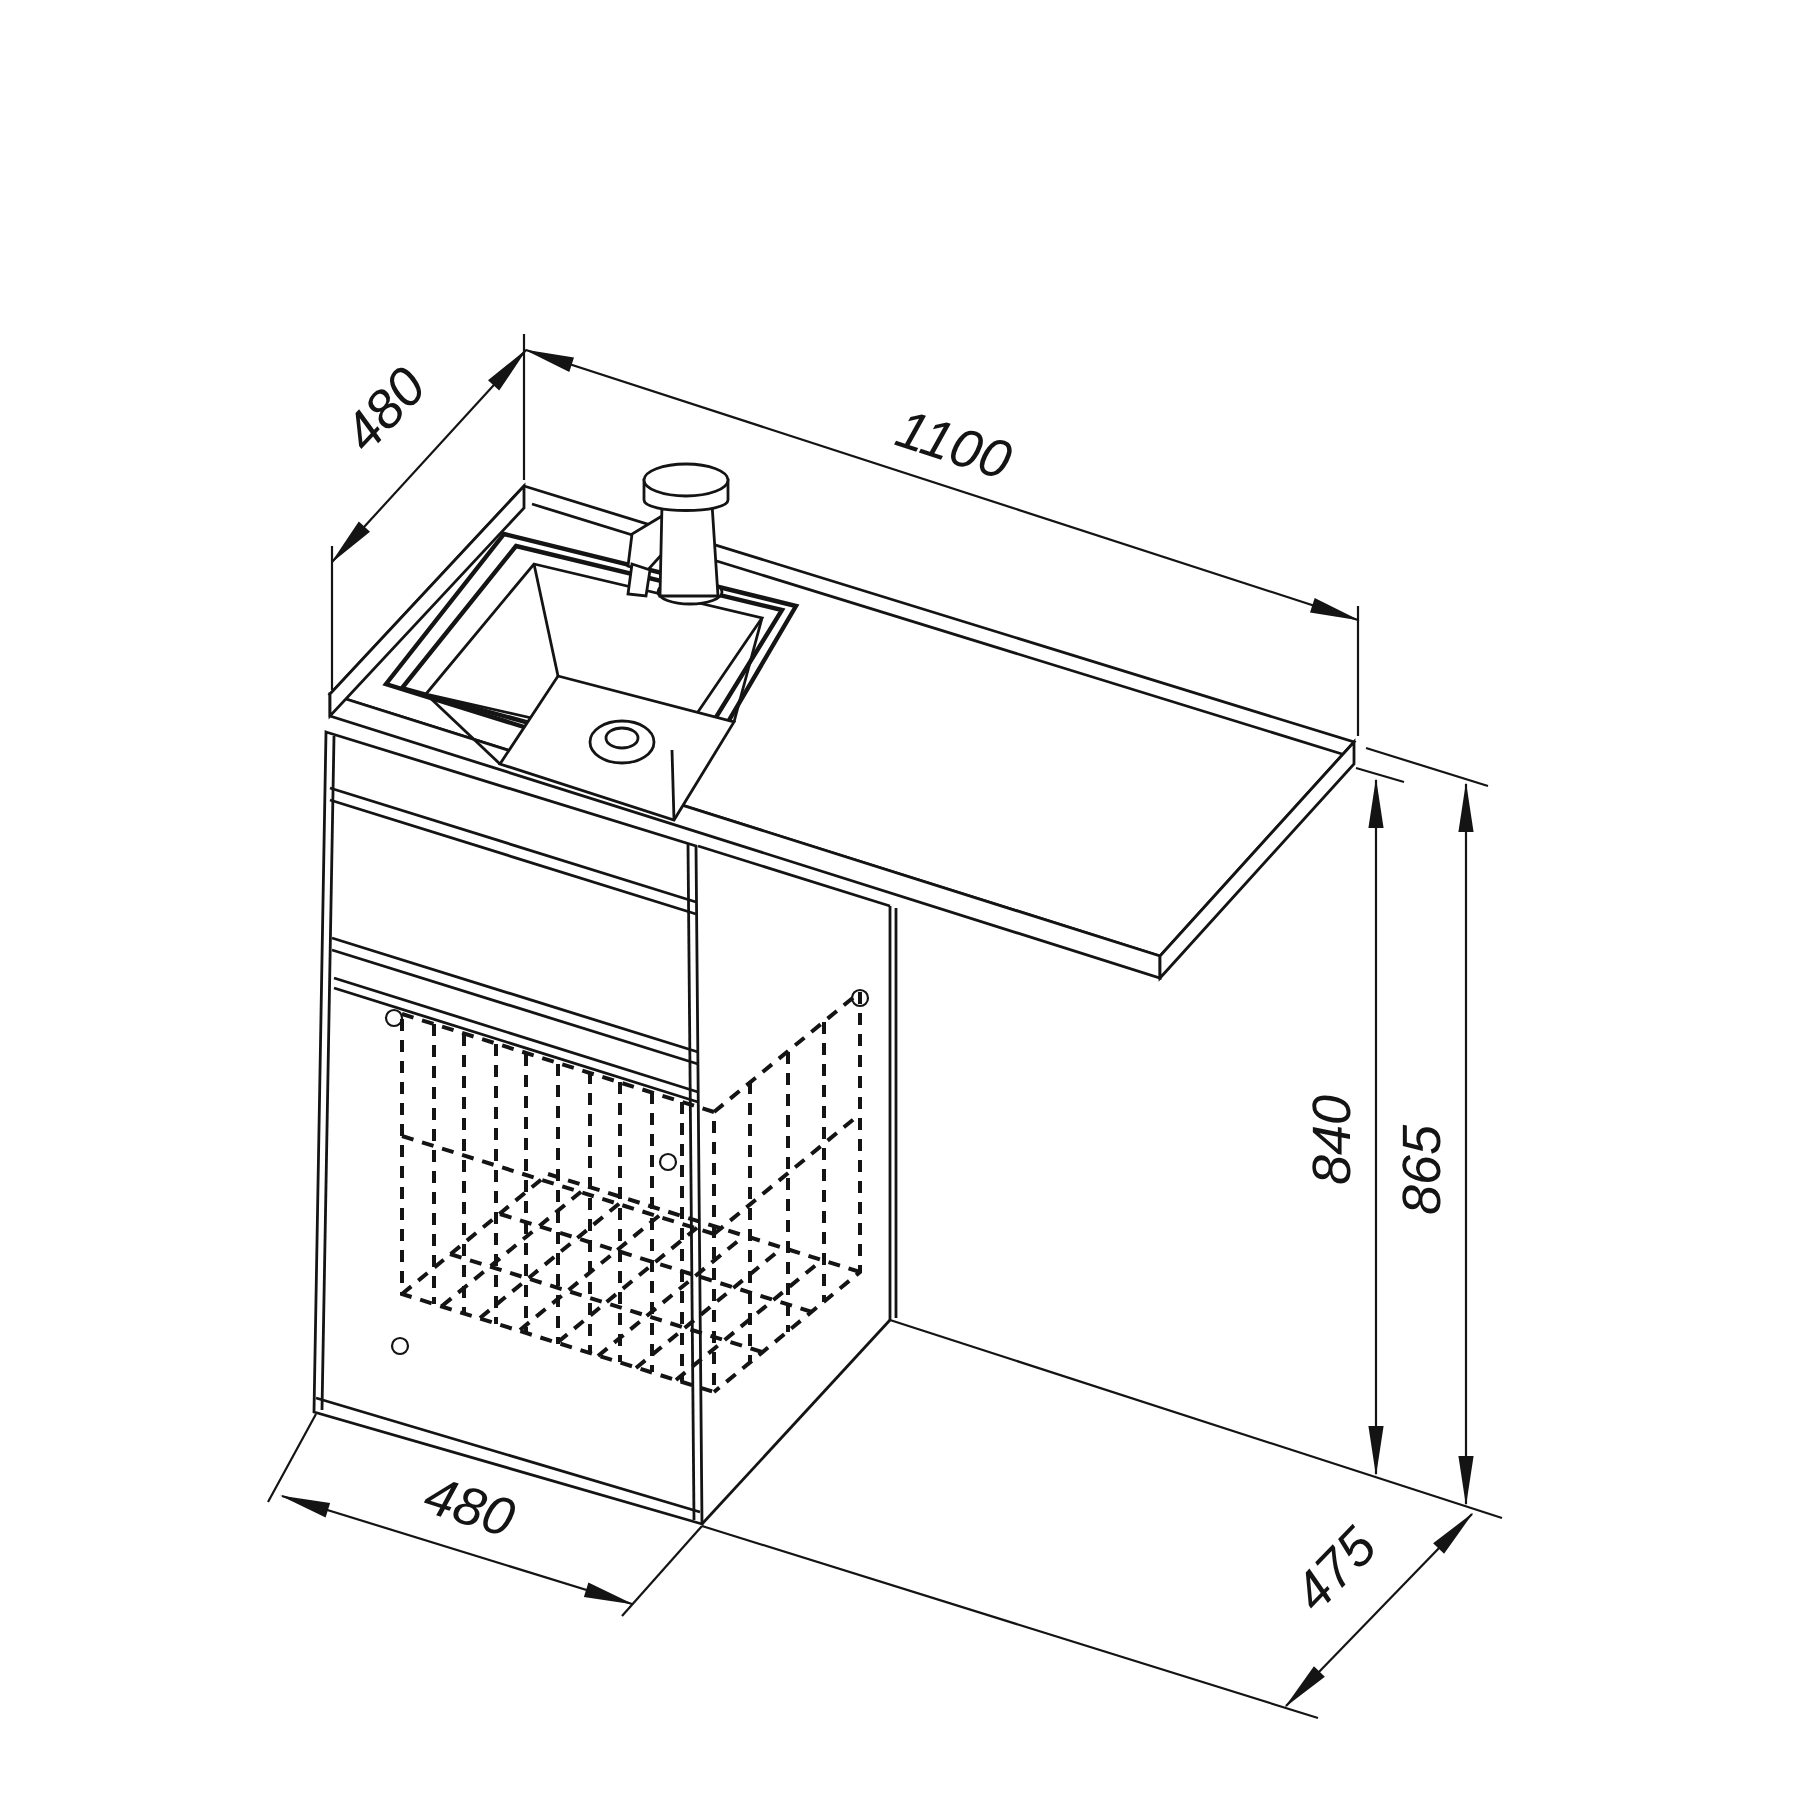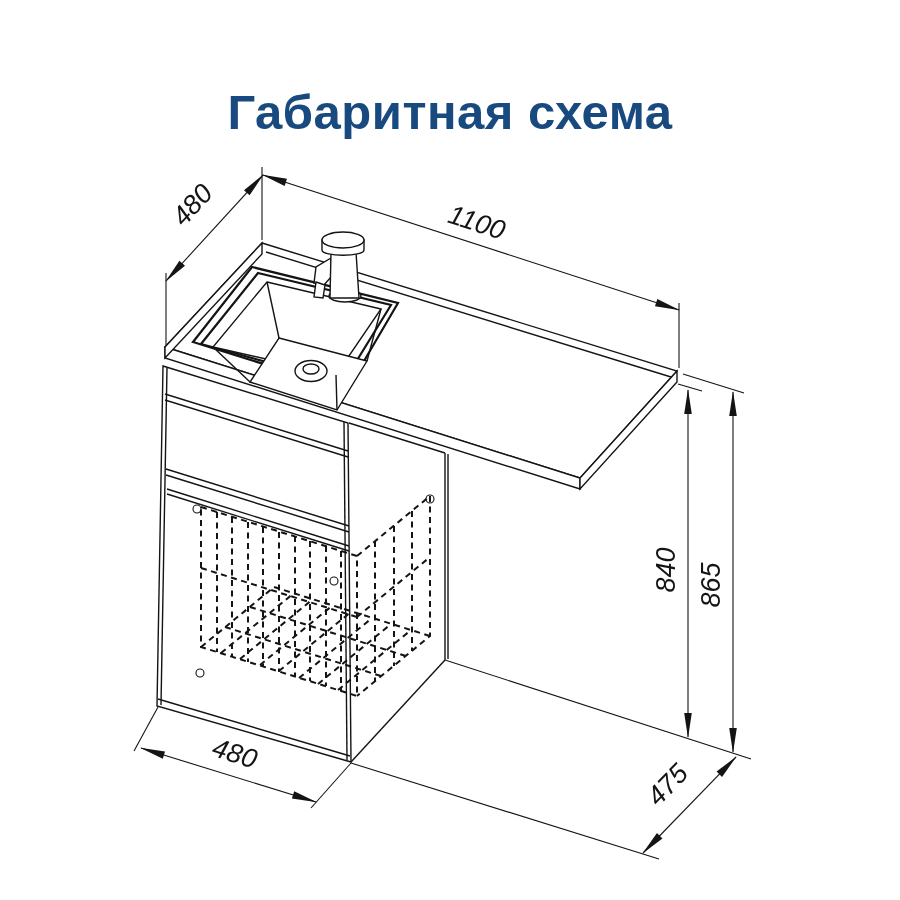--- a/index.html
+++ b/index.html
@@ -28,21 +28,20 @@
   .dimline{stroke:var(--line-black);stroke-width:1.1;fill:none;}
   .dimtxt{
     font-family:"Liberation Sans",sans-serif;font-style:italic;
     font-size:27px;fill:var(--line-black);text-anchor:middle;
   }
 </style>
 </head>
 <body>
 
 <div class="stage">
-  <h1 class="page-title">Габаритная схема</h1>
 
   <svg viewBox="0 0 900 900">
     <defs>
       <marker id="aE" markerWidth="26" markerHeight="10" refX="25" refY="5" orient="auto" markerUnits="userSpaceOnUse">
         <path d="M26,5 L1,1.2 L1,8.8 Z" fill="#141414"></path>
       </marker>
       <marker id="aS" markerWidth="26" markerHeight="10" refX="1" refY="5" orient="auto" markerUnits="userSpaceOnUse">
         <path d="M0,5 L25,1.2 L25,8.8 Z" fill="#141414"></path>
       </marker>
     </defs>

